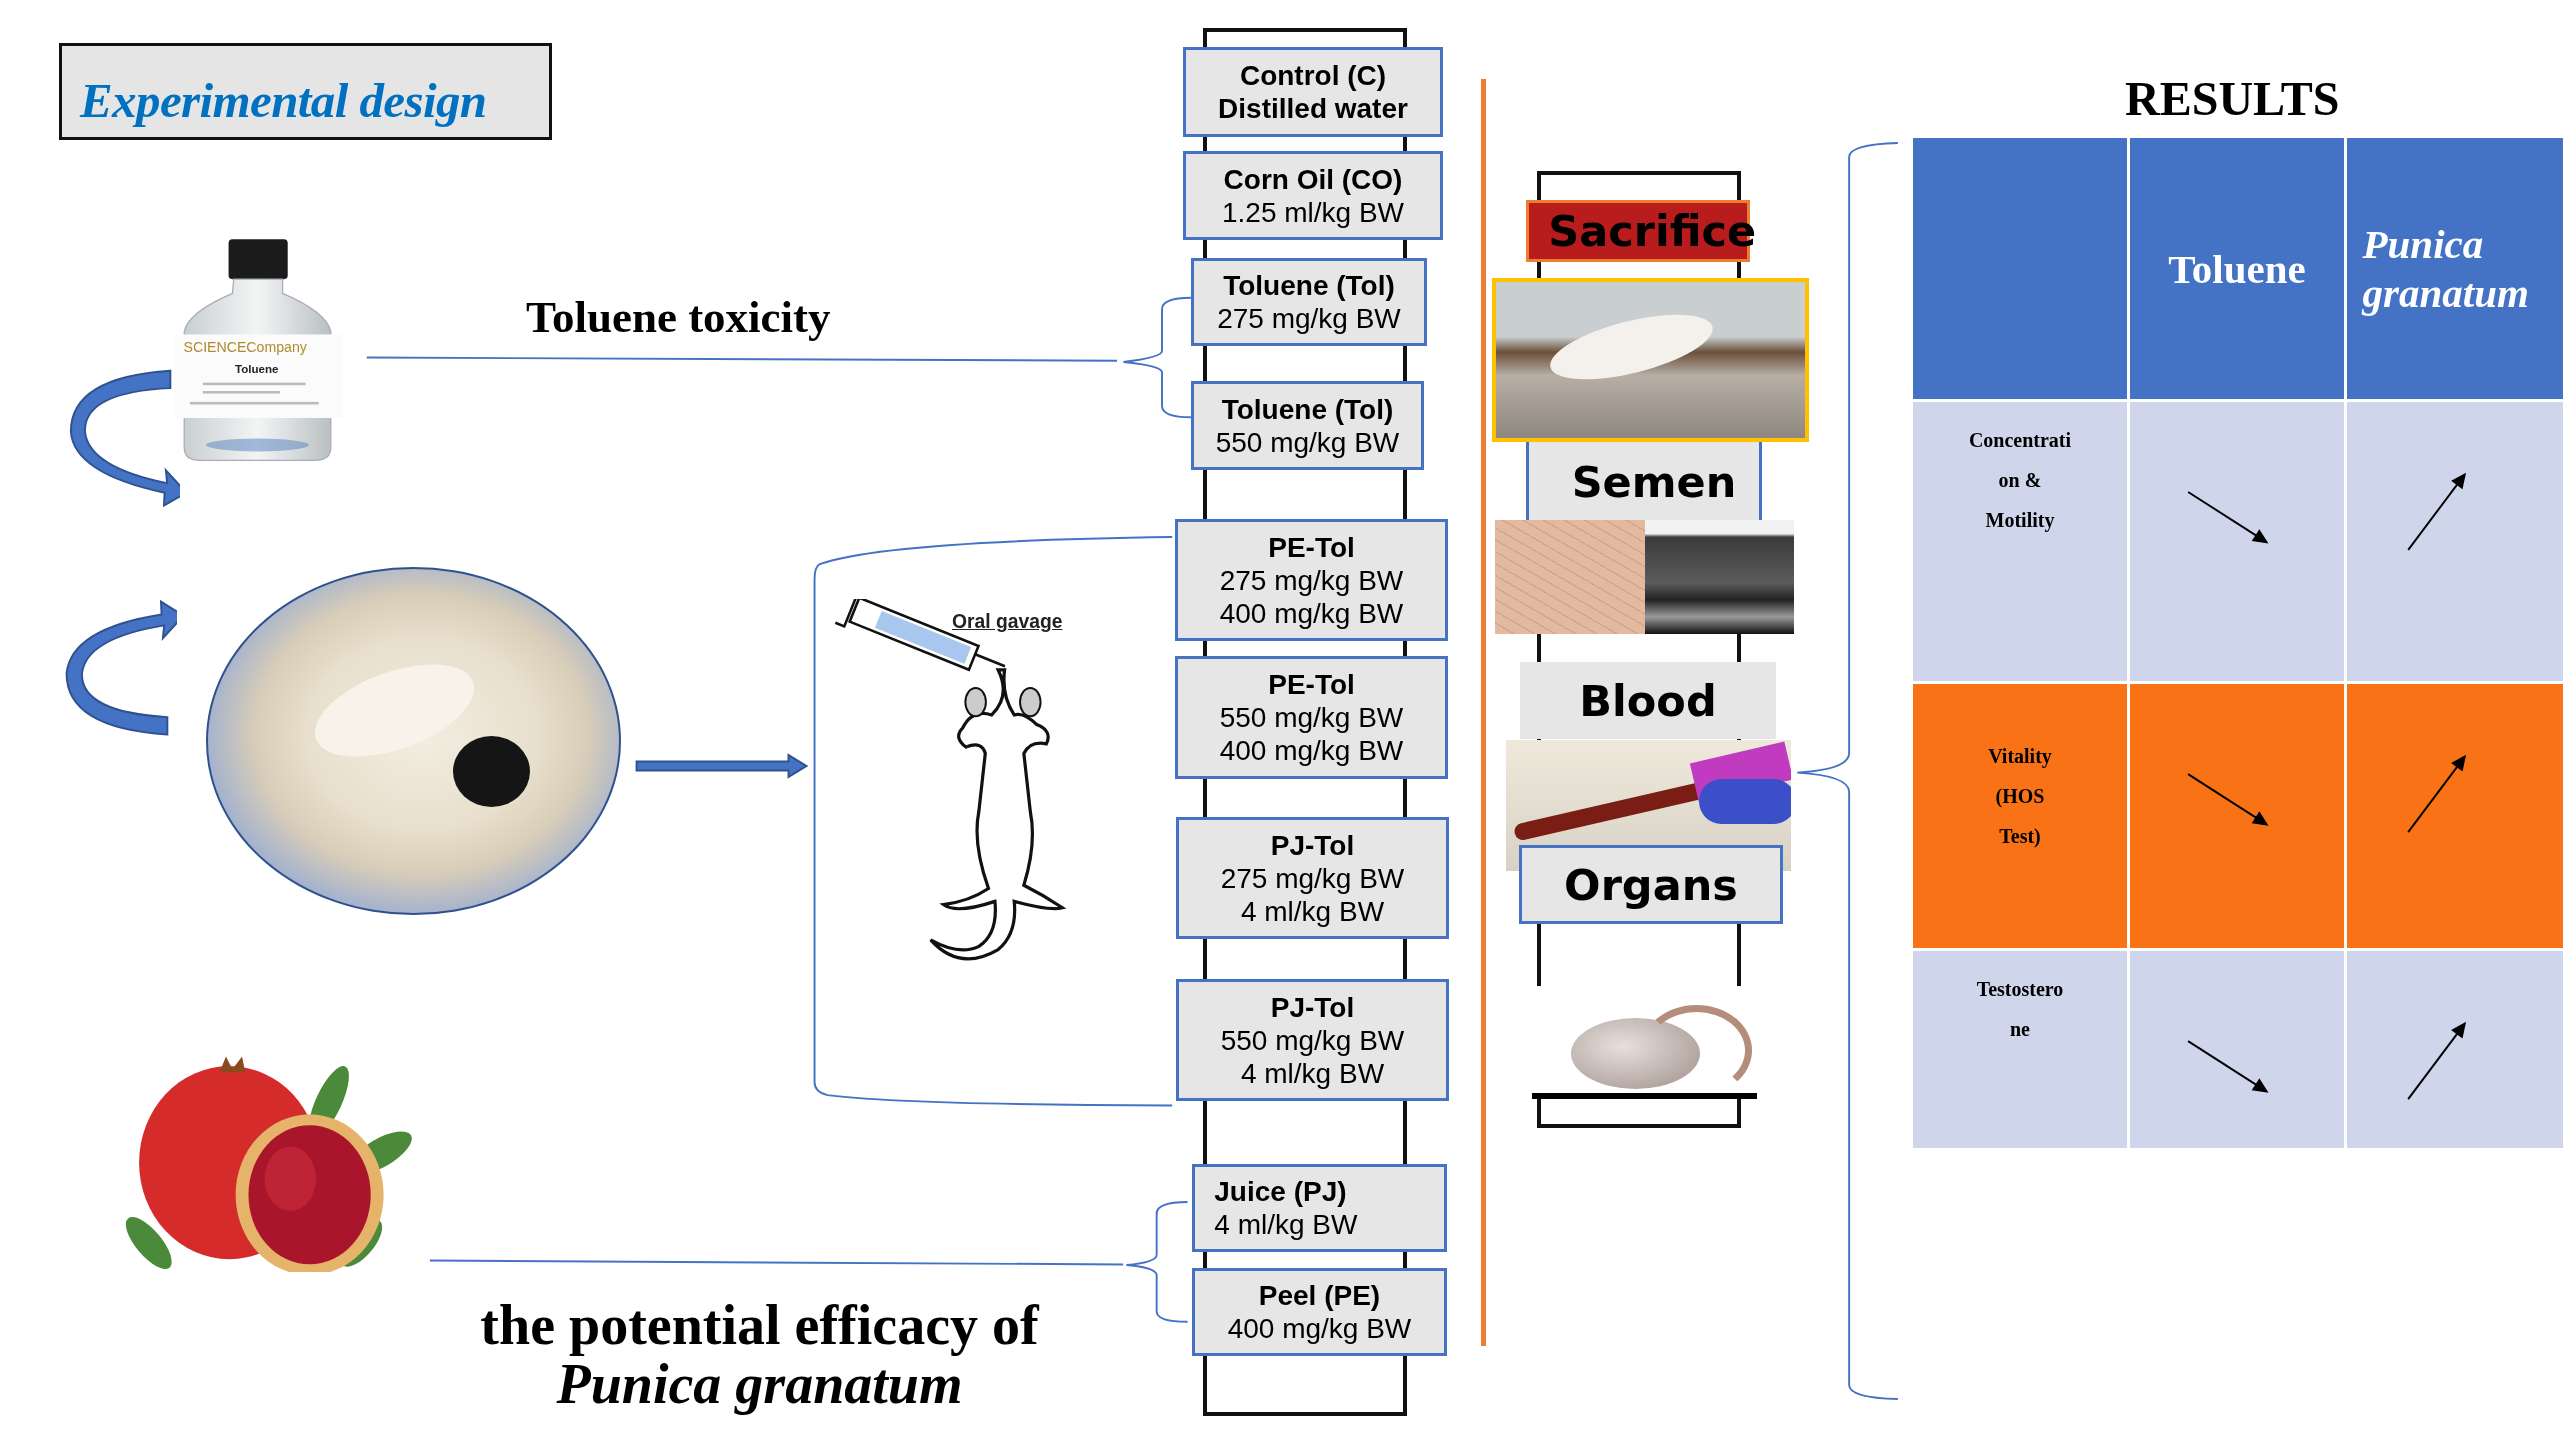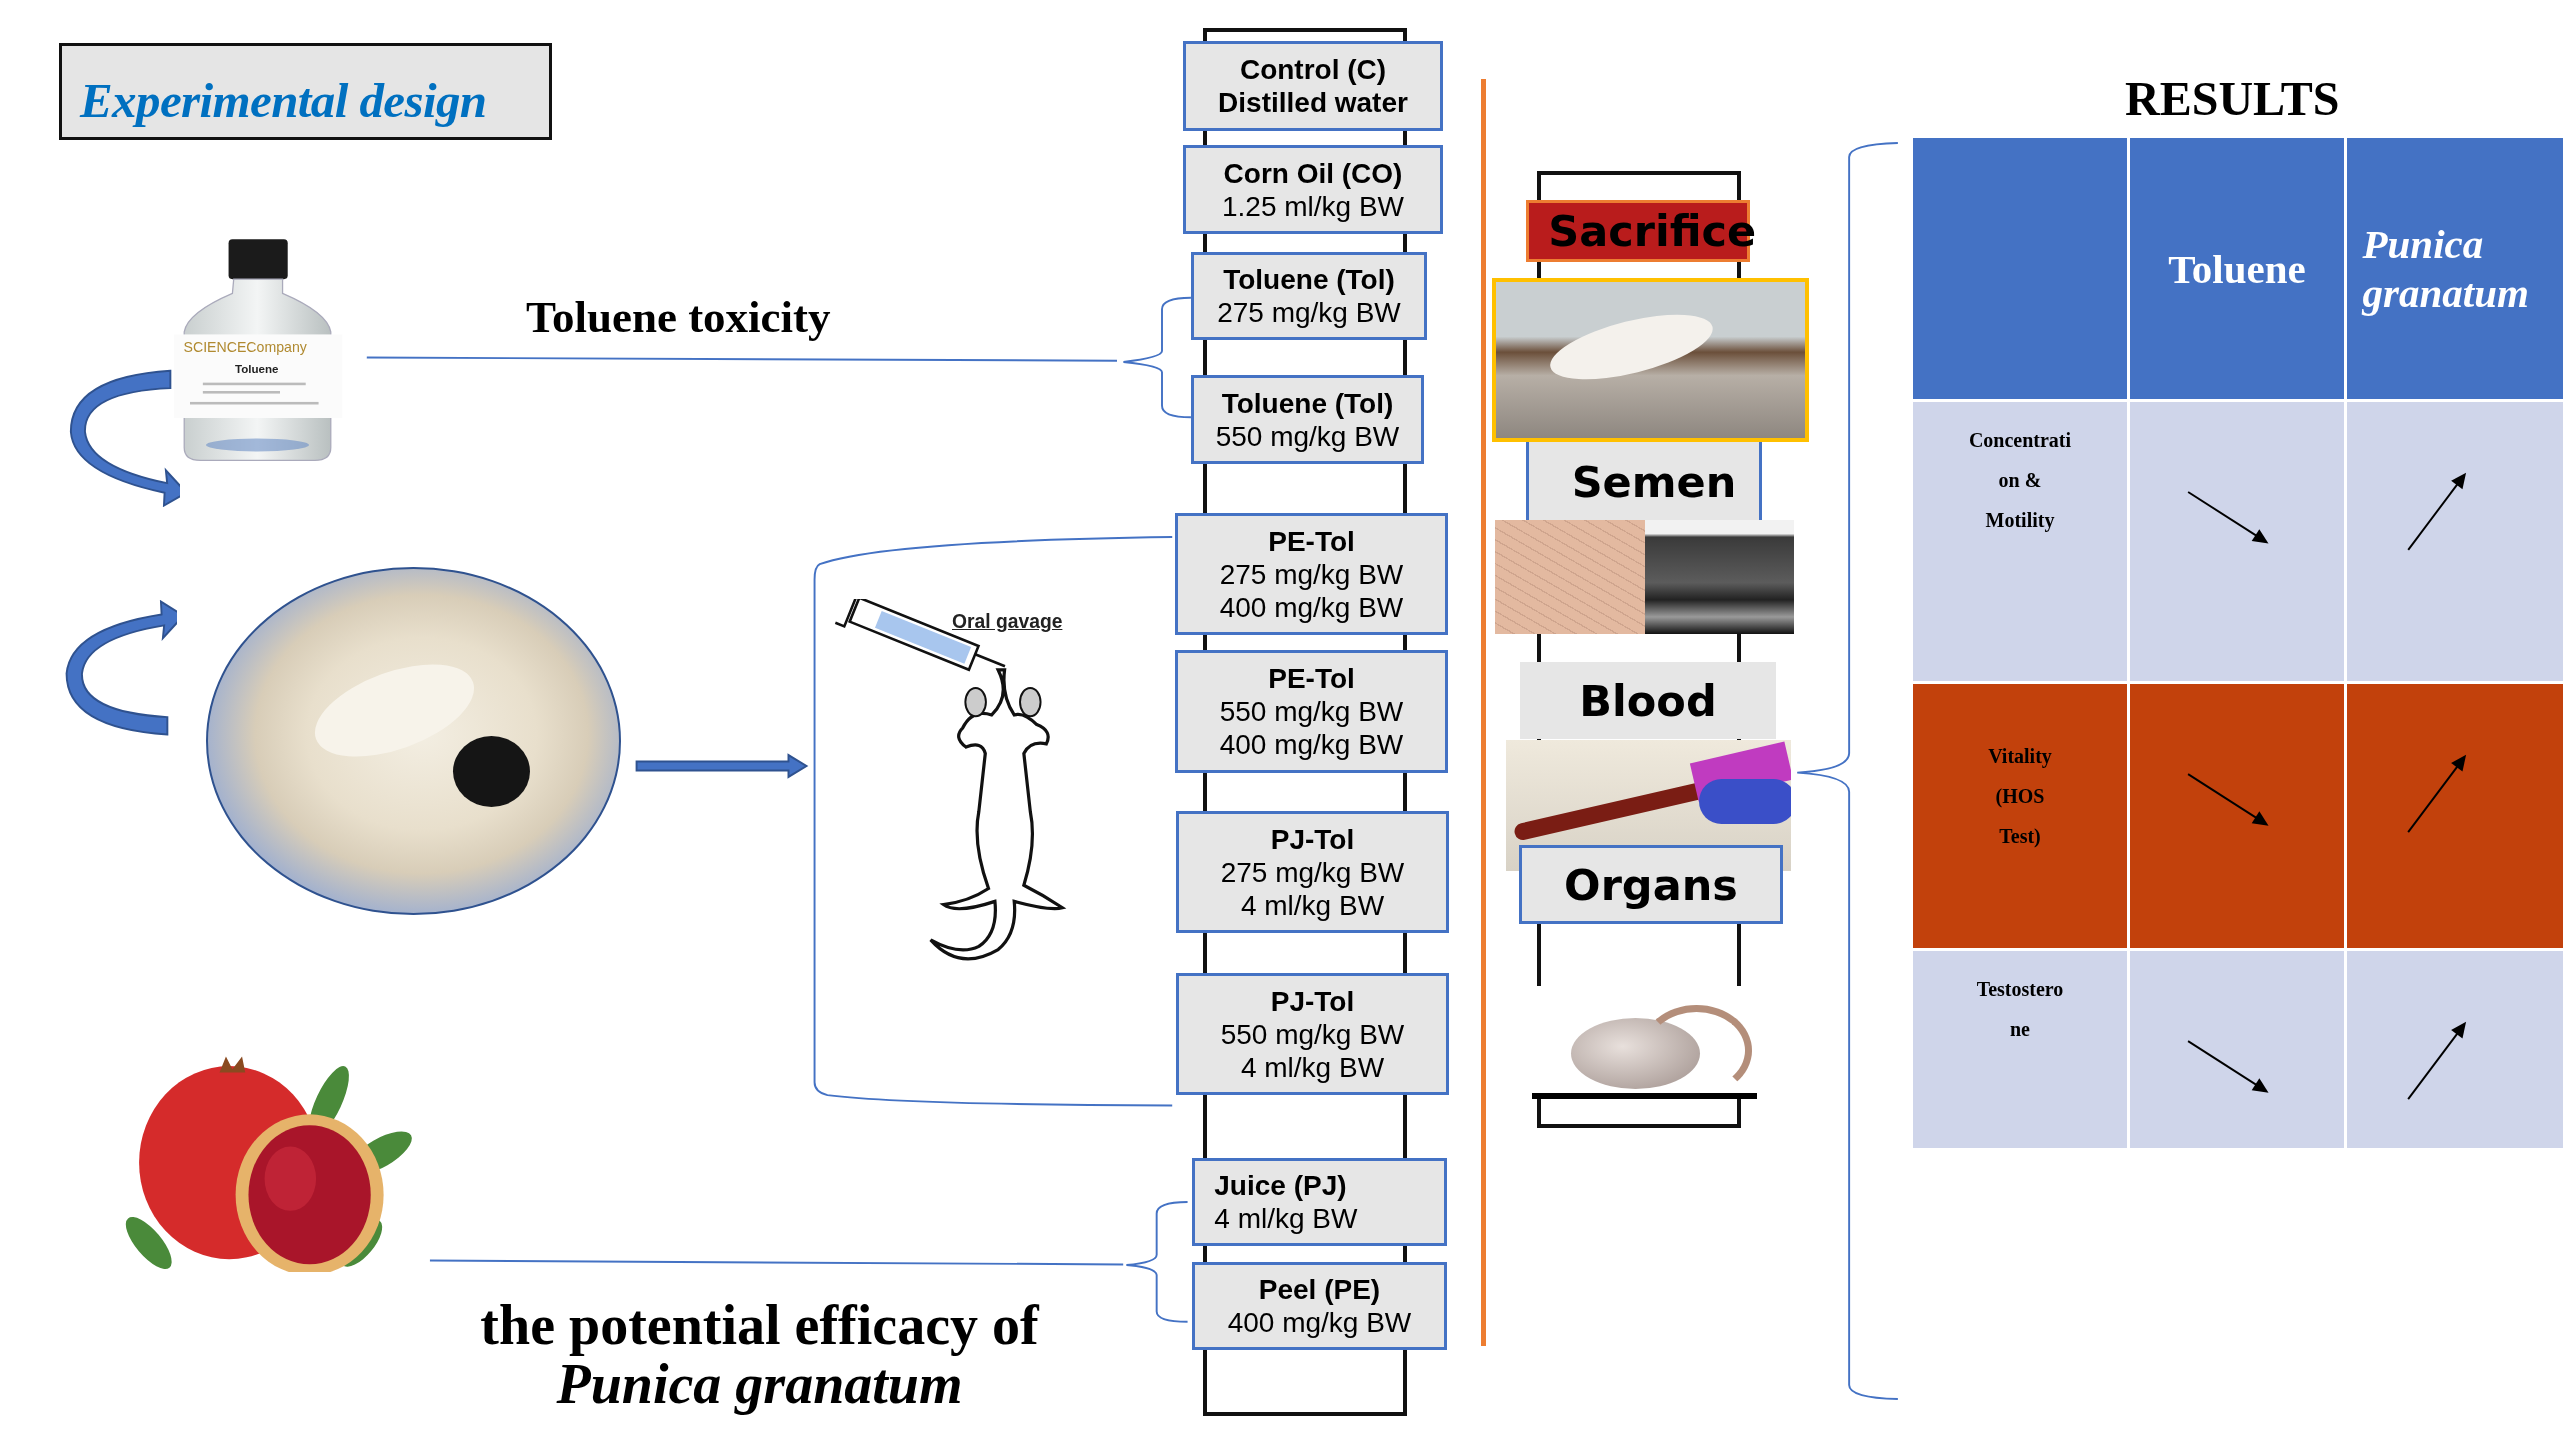--- a/index.html
+++ b/index.html
@@ -5,31 +5,31 @@
   html,body{margin:0;padding:0;background:#fff;}
   body{width:2576px;height:1449px;position:relative;overflow:hidden;font-family:"Liberation Sans",sans-serif;}
   .abs{position:absolute;}
   #design-box{left:59px;top:43px;width:493px;height:97px;background:#e5e5e5;border:3.2px solid #111;box-sizing:border-box;}
   #design-title{left:80px;top:72px;font-size:49px;font-style:italic;font-weight:bold;color:#0070c0;font-family:"Liberation Serif",serif;letter-spacing:-0.6px;}
   .heading-serif{font-family:"Liberation Serif",serif;font-weight:bold;color:#000;}
   #tox-label{left:526px;top:291px;font-size:45px;}
   #eff-label{left:399px;top:1296px;width:721px;text-align:center;font-size:56px;line-height:59px;}
   #eff-label i{font-style:italic;}
   .tube{border:4.5px solid #111;background:#fff;box-sizing:border-box;}
-  .group-box{background:#e6e6e6;border:3.2px solid #4472c4;box-sizing:border-box;display:flex;flex-direction:column;justify-content:center;align-items:center;text-align:center;font-size:28px;line-height:33px;color:#000;}
+  .group-box{background:#e6e6e6;border:3.2px solid #4472c4;box-sizing:border-box;display:flex;flex-direction:column;justify-content:center;align-items:center;text-align:center;font-size:28px;line-height:33px;color:#000;margin-top:6px;}
   .group-box .gname{font-weight:bold;}
   .group-box.left{align-items:flex-start;padding-left:19.3px;}
   .step-box{box-sizing:border-box;display:flex;align-items:center;justify-content:center;font-weight:bold;font-size:43px;color:#000;font-family:"DejaVu Sans",sans-serif;}
   #results-title{left:2125px;top:71px;width:213px;text-align:center;font-size:48px;}
   table#results{position:absolute;left:1910px;top:135px;border-collapse:separate;border-spacing:3.9px;}
   #results td{padding:0;vertical-align:top;text-align:center;font-family:"Liberation Serif",serif;font-weight:bold;}
   #results td.h{background:#4472c4;color:#fff;font-size:41px;vertical-align:middle;}
   #results td.h.it{font-style:italic;font-weight:bold;text-align:left;padding-left:15.5px;line-height:49px;}
   #results tr.odd td{background:#cfd5ea;}
-  #results tr.even td{background:#c2410c;}
+  #results tr.even td{background:#f97316;}
   #results td.lbl{font-size:20px;line-height:40px;padding-top:18px;}
   .arrow-cell{position:relative;}
   .arrow-cell svg{position:absolute;left:0;top:0;}
   .photo{overflow:hidden;box-sizing:border-box;}
 </style>
 </head>
 <body>
 
 <div id="design-box" class="abs"></div>
 <div id="design-title" class="abs">Experimental design</div>

